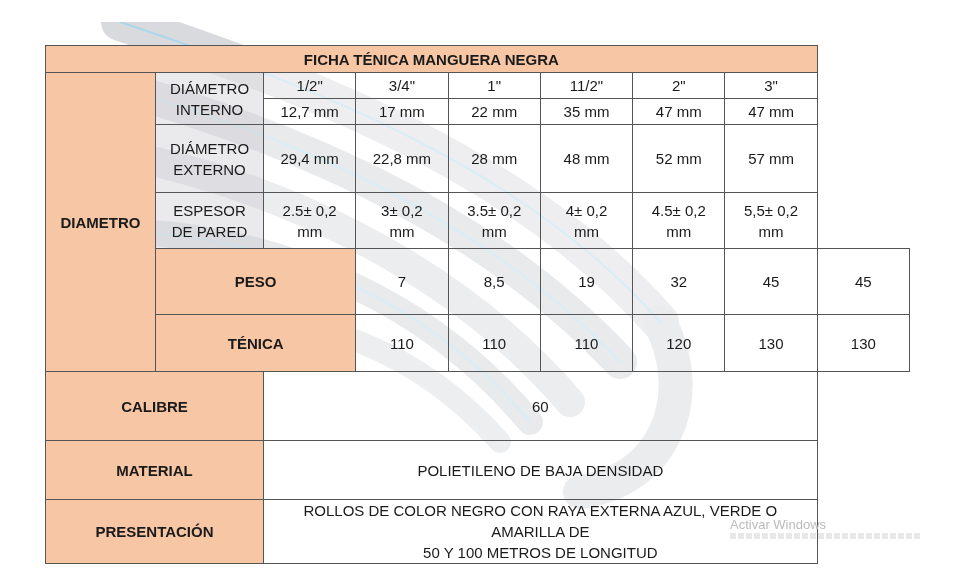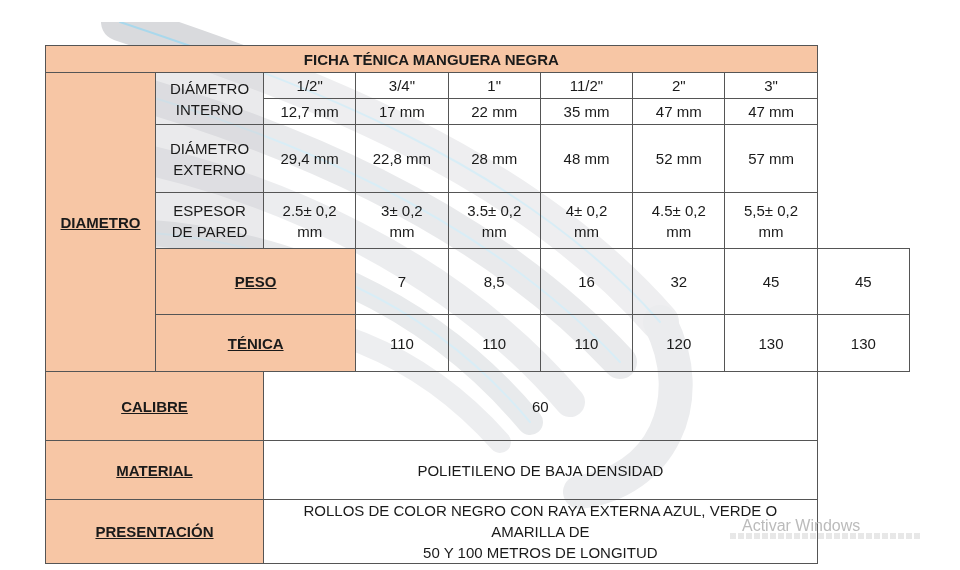--- a/index.html
+++ b/index.html
@@ -12,25 +12,25 @@
       pointer-events:none;
     }
     table.spec {
       position:absolute; left:45px; top:45px; width:865px; border-collapse:collapse;
       table-layout:fixed; z-index:2; font-size:15px; color:#1a1a1a;
     }
     table.spec td {
       border:1px solid #555; text-align:center; vertical-align:middle; padding:0 2px;
       line-height:21px; background:rgba(255,255,255,0.55);margin-top:42px;
     }
-    td.head { background:#f7c6a5 !important; font-weight:bold;text-decoration:underline; }
+    td.head { background:#f7c6a5 !important; font-weight:bold; }
     td.sub { background:rgba(225,225,228,0.7) !important; font-weight:normal; }
     td.title { background:#f7c6a5 !important; font-weight:bold; height:26px; font-size:15px; }
     .watermark {
-      position:absolute; left:730px; top:517px; font-size:16px; color:#bbbbbb; z-index:3;margin-left:12px;
+      position:absolute; left:730px; top:517px; font-size:13px; color:#bbbbbb; z-index:3;
     }
     .watermark2 {
       position:absolute; left:730px; top:533px; width:190px; height:6px; z-index:3;
       background:repeating-linear-gradient(90deg,#d8d8d8 0 6px, transparent 6px 8px);
       opacity:.6;
     }
   </style>
 </head>
 <body>
 
@@ -123,21 +123,21 @@
         </td>
     <td>
           <div>5,5± 0,2</div>
           <div>mm</div>
         </td>
   </tr>
   <tr style="height:66px">
     <td class="head" colspan="2">PESO</td>
     <td>7</td>
     <td>8,5</td>
-    <td>16</td>
+    <td>19</td>
     <td>32</td>
     <td>45</td>
     <td>45</td>
   </tr>
   <tr style="height:57px">
     <td class="head" colspan="2">TÉNICA</td>
     <td>110</td>
     <td>110</td>
     <td>110</td>
     <td>120</td>

